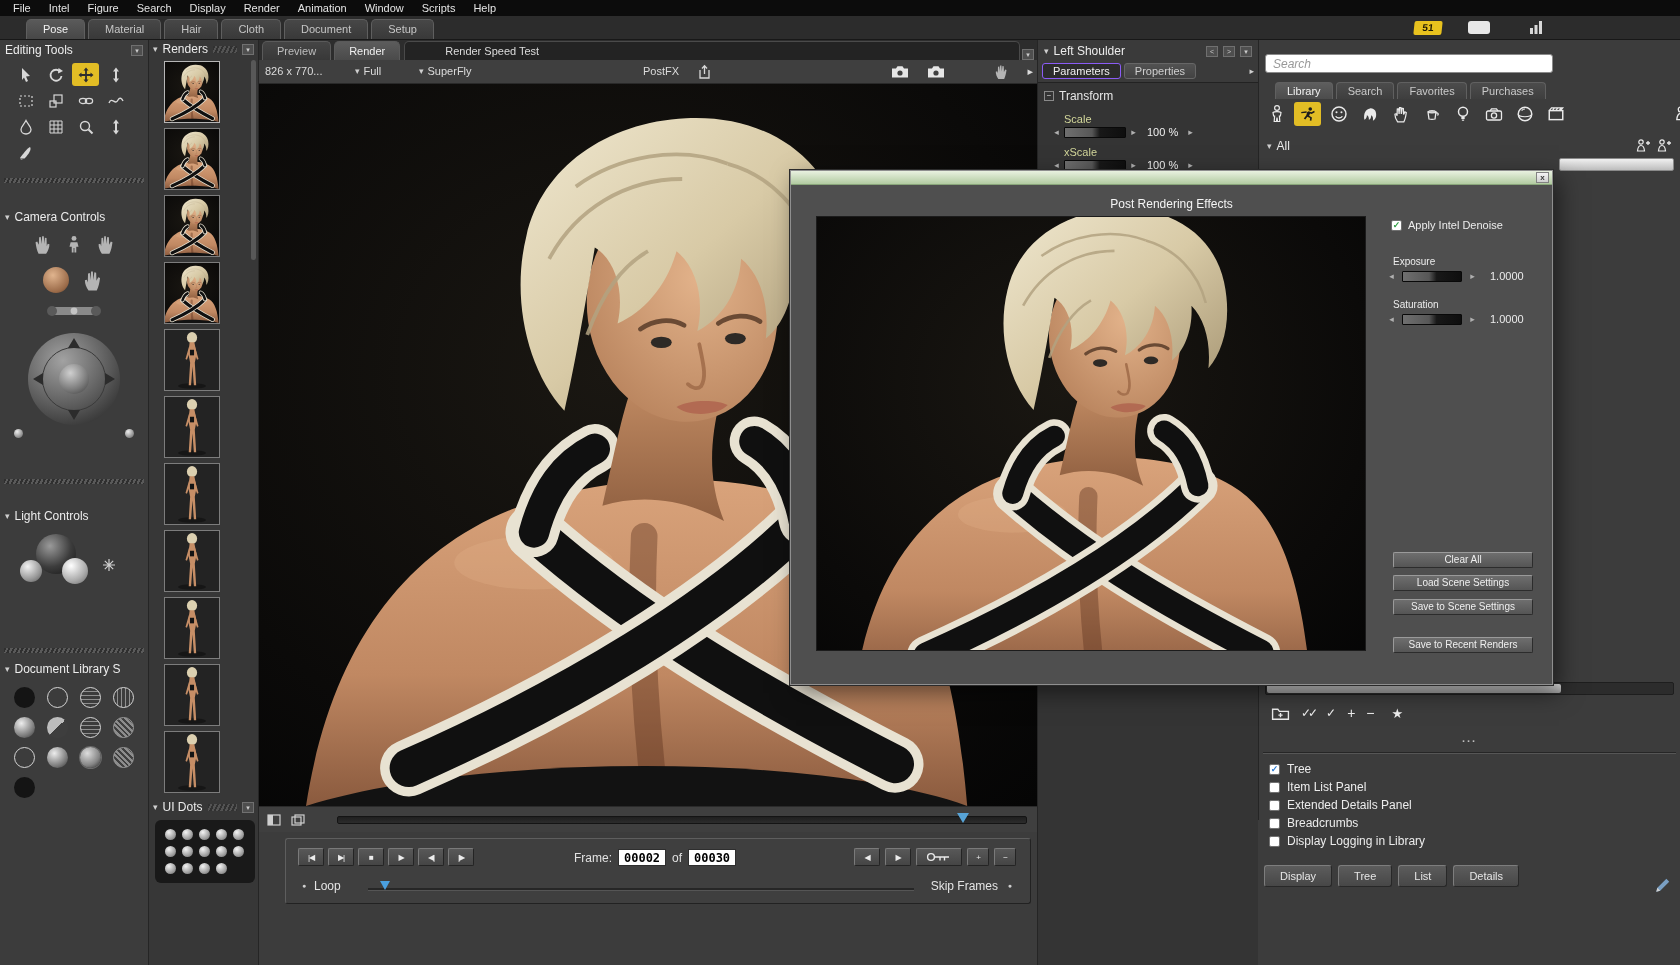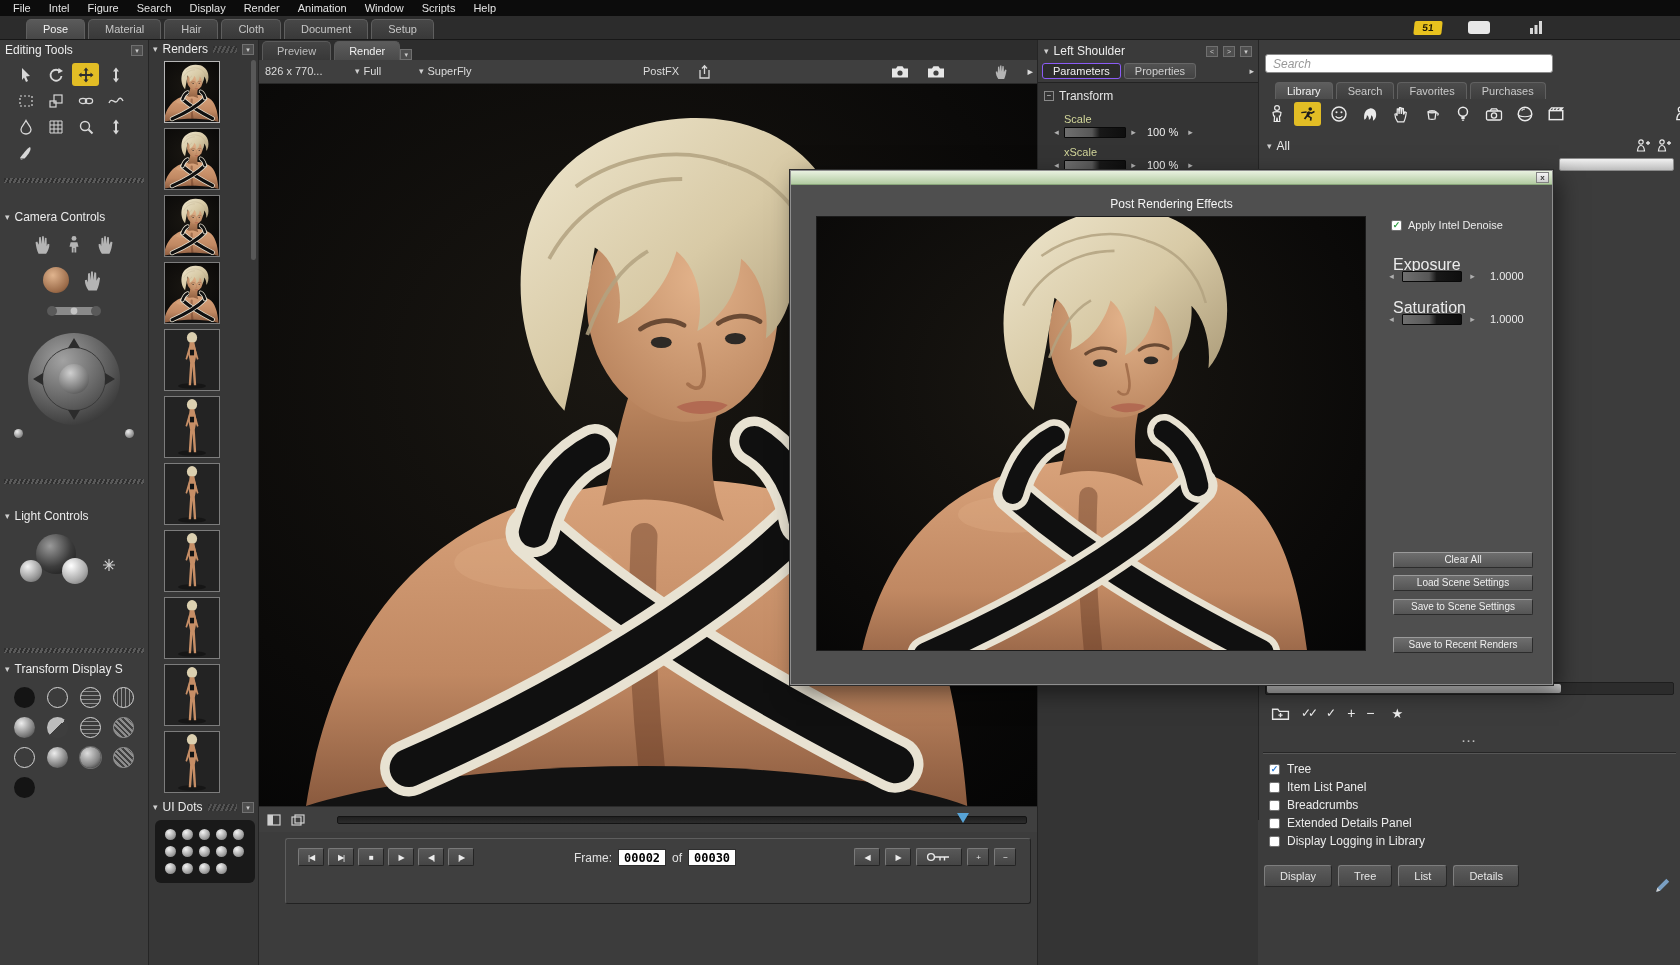--- a/index.html
+++ b/index.html
@@ -125,21 +125,21 @@
 .fbtn{height:22px;padding:0 15px;background:linear-gradient(#5c5c5c,#474747);border:1px solid;border-color:#7d7d7d #282828 #282828 #7d7d7d;border-radius:3px;color:#e6e6e6;font-size:11px}
 .cornericon{position:absolute;right:8px;top:836px}
 
 .dialog{position:absolute;left:790px;top:170px;width:763px;height:515px;background:#4f4f4f;border:1px solid #8f8f8f;box-shadow:0 0 0 1px #2b2b2b,6px 8px 22px rgba(0,0,0,.5);z-index:20}
 .dtitlebar{position:absolute;left:0;top:0;width:100%;height:14px;background:linear-gradient(180deg,#e9f1e0,#b2cba1);border-bottom:1px solid #89a67a}
 .dclose{position:absolute;right:3px;top:1px;width:13px;height:11px;background:linear-gradient(#f4f4f4,#cfcfcf);border:1px solid #828282;color:#3a3a3a;font-size:8px;font-weight:bold;line-height:10px;text-align:center}
 .dtitle{position:absolute;left:0;top:26px;width:100%;text-align:center;color:#f4f4f4;font-size:12px}
 .dpreview{position:absolute;left:25px;top:45px;width:550px;height:435px;background:#000;border:1px solid #1c1c1c;overflow:hidden}
 .dpreview svg{width:100%;height:100%}
 .drow{position:absolute;display:flex;align-items:center;gap:6px;color:#ececec}
-.dlabel{position:absolute;color:#ececec;font-size:16px}
+.dlabel{position:absolute;color:#ececec;font-size:10px}
 .dbtn{position:absolute;left:602px;width:140px;height:16px;background:linear-gradient(#6e6e6e,#555);border:1px solid;border-color:#9a9a9a #2c2c2c #2c2c2c #9a9a9a;border-radius:2px;color:#efefef;font-size:10px;text-align:center;line-height:14px}
 .cb.green{color:#2f9e44}
 </style>
 </head>
 <body>
 
 <svg class="sprite" aria-hidden="true">
   <defs>
     <radialGradient id="gBG" cx="0.45" cy="0.4" r="0.8">
       <stop offset="0" stop-color="#1a1712"></stop>
@@ -509,21 +509,21 @@
       <span class="lball" style="left:10px;top:28px;width:22px;height:22px;background:radial-gradient(circle at 35% 30%,#f2f2f2,#9a9a9a 60%,#555)"></span>
       <span class="lball" style="left:52px;top:26px;width:26px;height:26px;background:radial-gradient(circle at 35% 30%,#fff,#ababab 60%,#666)"></span>
       <svg class="abs" style="left:92px;top:26px;width:14px;height:14px">
           <use href="#i-star6"></use>
         </svg>
     </div>
     <div class="divider hatch" style="margin-top:52px"></div>
 
     <div class="phead" style="margin-top:6px">
       <span class="tri">▾</span>
-      <span>Transform Display S</span>
+      <span>Document Library S</span>
     </div>
     <div class="ddgrid">
       <span class="dd s1"></span>
       <span class="dd s2"></span>
       <span class="dd s3"></span>
       <span class="dd s4"></span>
       <span class="dd s5"></span>
       <span class="dd s6"></span>
       <span class="dd s3"></span>
       <span class="dd s8"></span>
@@ -627,20 +627,21 @@
           <span class="uidot"></span>
           <span class="uidot"></span>
       </div>
     </div>
   </div>
 
   <div class="viewport">
     <div class="vtabs">
       <span class="vtab">Preview</span>
       <span class="vtab active">Render</span>
+      <span class="vtitle">Render Speed Test</span>
       <span class="cbox" style="margin:3px 3px 0 0">▾</span>
     </div>
     <div class="vtoolbar">
       <span class="it" style="left:6px">826 x 770...</span>
       <span class="it" style="left:96px">
           <span class="tri">▾</span>
           <span>Full</span>
         </span>
       <span class="it" style="left:160px">
           <span class="tri">▾</span>
@@ -699,20 +700,28 @@
         <span class="tbtn">◀</span>
         <span class="tbtn">▶</span>
         <span class="tbtn" style="width:46px">
             <svg style="width:26px;height:10px">
               <use href="#i-key"></use>
             </svg>
           </span>
         <span class="tbtn" style="min-width:22px">+</span>
         <span class="tbtn" style="min-width:22px">−</span>
       </div>
+      <div class="looprow">
+        <span class="abs" style="left:4px;top:3px;font-size:7px;color:#cfcfcf">●</span>
+        <span class="abs" style="left:16px;top:0;color:#e4e4e4;font-size:12px">Loop</span>
+        <span class="loopline"></span>
+        <span class="loopmark"></span>
+        <span class="abs" style="right:22px;top:0;color:#e4e4e4;font-size:12px">Skip Frames</span>
+        <span class="abs" style="right:8px;top:3px;font-size:7px;color:#cfcfcf">●</span>
+      </div>
     </div>
   </div>
 
   <div class="params">
     <div class="phead">
       <span class="tri">▾</span>
       <span>Left Shoulder</span>
       <span class="grow"></span>
       <span class="cbox">&lt;</span>
       <span class="cbox">&gt;</span>
@@ -848,25 +857,25 @@
       <div class="optrow">
         <span class="cb">✓</span>
         <span class="lbl">Tree</span>
       </div>
       <div class="optrow">
         <span class="cb"></span>
         <span class="lbl">Item List Panel</span>
       </div>
       <div class="optrow">
         <span class="cb"></span>
-        <span class="lbl">Breadcrumbs</span>
+        <span class="lbl">Extended Details Panel</span>
       </div>
       <div class="optrow">
         <span class="cb"></span>
-        <span class="lbl">Extended Details Panel</span>
+        <span class="lbl">Breadcrumbs</span>
       </div>
       <div class="optrow">
         <span class="cb"></span>
         <span class="lbl">Display Logging in Library</span>
       </div>
     </div>
     <div class="libfoot">
       <span class="fbtn" style="display:inline-flex;align-items:center">Display</span>
       <span class="fbtn" style="display:inline-flex;align-items:center">Tree</span>
       <span class="fbtn" style="display:inline-flex;align-items:center">List</span>

